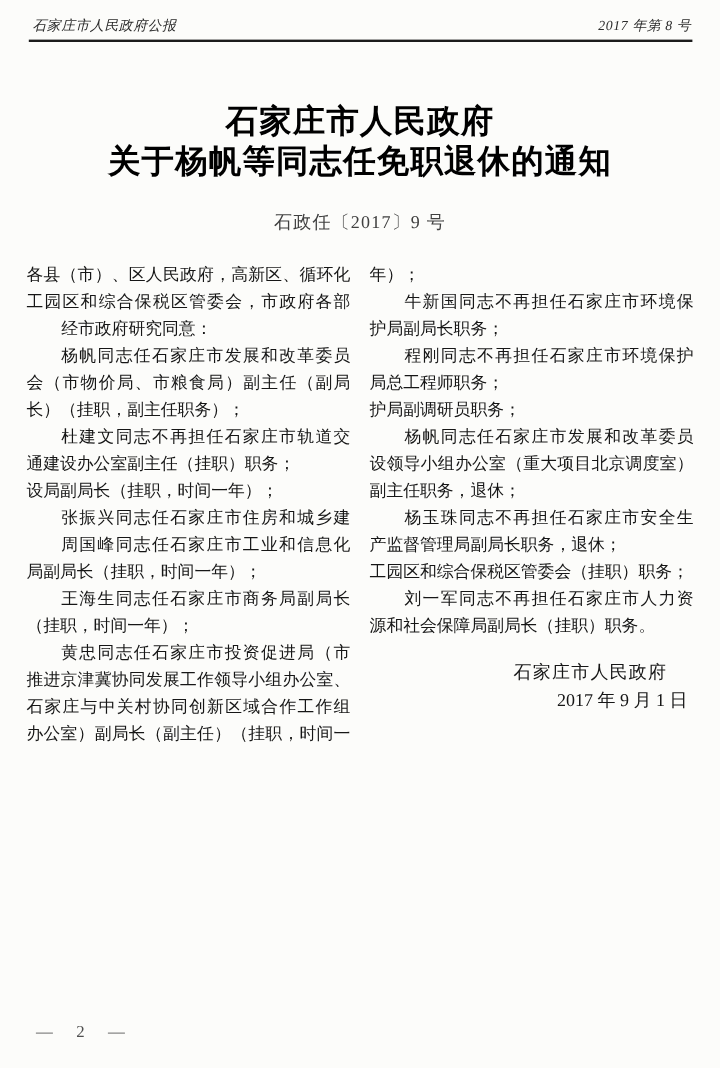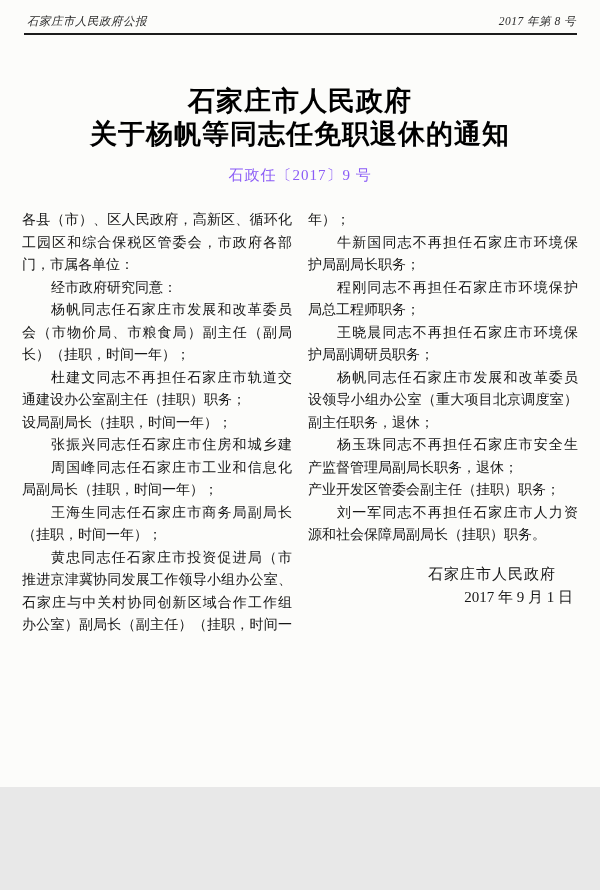--- a/index.html
+++ b/index.html
@@ -1,20 +1,20 @@
 <!DOCTYPE html>
 <html lang="zh"><head>
 <meta charset="utf-8">
 <style>
   * { margin: 0; padding: 0; box-sizing: border-box; }
   html, body { background: #e8e8e8; }
   .page {
     position: relative;
     width: 600px;
-    height: 787px;
+    height: 890px;
     margin: 0 auto;
     background: #fcfcfa;
     color: #1a1a1a;
     font-family: "Liberation Serif", "DejaVu Serif", serif;
     overflow: hidden;
   }
   
   .running-header {
     position: absolute;
     top: 14px;
@@ -40,25 +40,25 @@
   .doc-title {
     padding-top: 85px;
     text-align: center;
     font-weight: 700;
     font-size: 27px;
     line-height: 33px;
     letter-spacing: 1px;
     color: #000;
   }
   .doc-number {
-    margin-top: 15px;
+    margin-top: 25px;
     text-align: center;
     font-size: 15px;
     letter-spacing: 1px;
-    color: #8b5cf6;
+    color: #404040;
     height: 20px;
   }
   
   .doc-body {
     margin-top: 23px;
     padding: 0 22px;
     display: flex;
     gap: 16px;
   }
   .col { width: 270px; font-family: Liberation Serif, serif; }
@@ -120,25 +120,24 @@
     <div>关于杨帆等同志任免职退休的通知</div>
   </div>
 
   <div class="doc-number">石政任〔2017〕9 号</div>
 
   <div class="doc-body">
     <div class="col">
       <div>
           <div class="bline">各县（市）、区人民政府，高新区、循环化</div>
           <div class="bline">工园区和综合保税区管委会，市政府各部</div>
-          <div class="bline pend">门，市属各单位：</div>
           <div class="bline indent pend">经市政府研究同意：</div>
           <div class="bline indent">杨帆同志任石家庄市发展和改革委员</div>
           <div class="bline">会（市物价局、市粮食局）副主任（副局</div>
-          <div class="bline pend">长）（挂职，时间一年）；</div>
+          <div class="bline pend">长）（挂职，副主任职务）；</div>
           <div class="bline indent">杜建文同志不再担任石家庄市轨道交</div>
           <div class="bline pend">通建设办公室副主任（挂职）职务；</div>
           <div class="bline pend">设局副局长（挂职，时间一年）；</div>
           <div class="bline indent">张振兴同志任石家庄市住房和城乡建</div>
           <div class="bline indent">周国峰同志任石家庄市工业和信息化</div>
           <div class="bline pend">局副局长（挂职，时间一年）；</div>
           <div class="bline indent">王海生同志任石家庄市商务局副局长</div>
           <div class="bline pend">（挂职，时间一年）；</div>
           <div class="bline indent">黄忠同志任石家庄市投资促进局（市</div>
           <div class="bline">推进京津冀协同发展工作领导小组办公室、</div>
@@ -146,28 +145,27 @@
           <div class="bline">办公室）副局长（副主任）（挂职，时间一</div>
         </div>
     </div>
     <div class="col">
       <div>
           <div class="bline pend">年）；</div>
           <div class="bline indent">牛新国同志不再担任石家庄市环境保</div>
           <div class="bline pend">护局副局长职务；</div>
           <div class="bline indent">程刚同志不再担任石家庄市环境保护</div>
           <div class="bline pend">局总工程师职务；</div>
-          <div class="bline indent">王晓晨同志不再担任石家庄市环境保</div>
           <div class="bline pend">护局副调研员职务；</div>
           <div class="bline indent">杨帆同志任石家庄市发展和改革委员</div>
           <div class="bline">设领导小组办公室（重大项目北京调度室）</div>
           <div class="bline pend">副主任职务，退休；</div>
           <div class="bline indent">杨玉珠同志不再担任石家庄市安全生</div>
           <div class="bline pend">产监督管理局副局长职务，退休；</div>
-          <div class="bline pend">产业开发区管委会副主任（挂职）职务；</div>
+          <div class="bline pend">工园区和综合保税区管委会（挂职）职务；</div>
           <div class="bline indent">刘一军同志不再担任石家庄市人力资</div>
           <div class="bline pend">源和社会保障局副局长（挂职）职务。</div>
         </div>
       <div class="signature-block">
         <div class="sig-name">石家庄市人民政府</div>
         <div class="sig-date">2017 年 9 月 1 日</div>
       </div>
     </div>
   </div>
 

